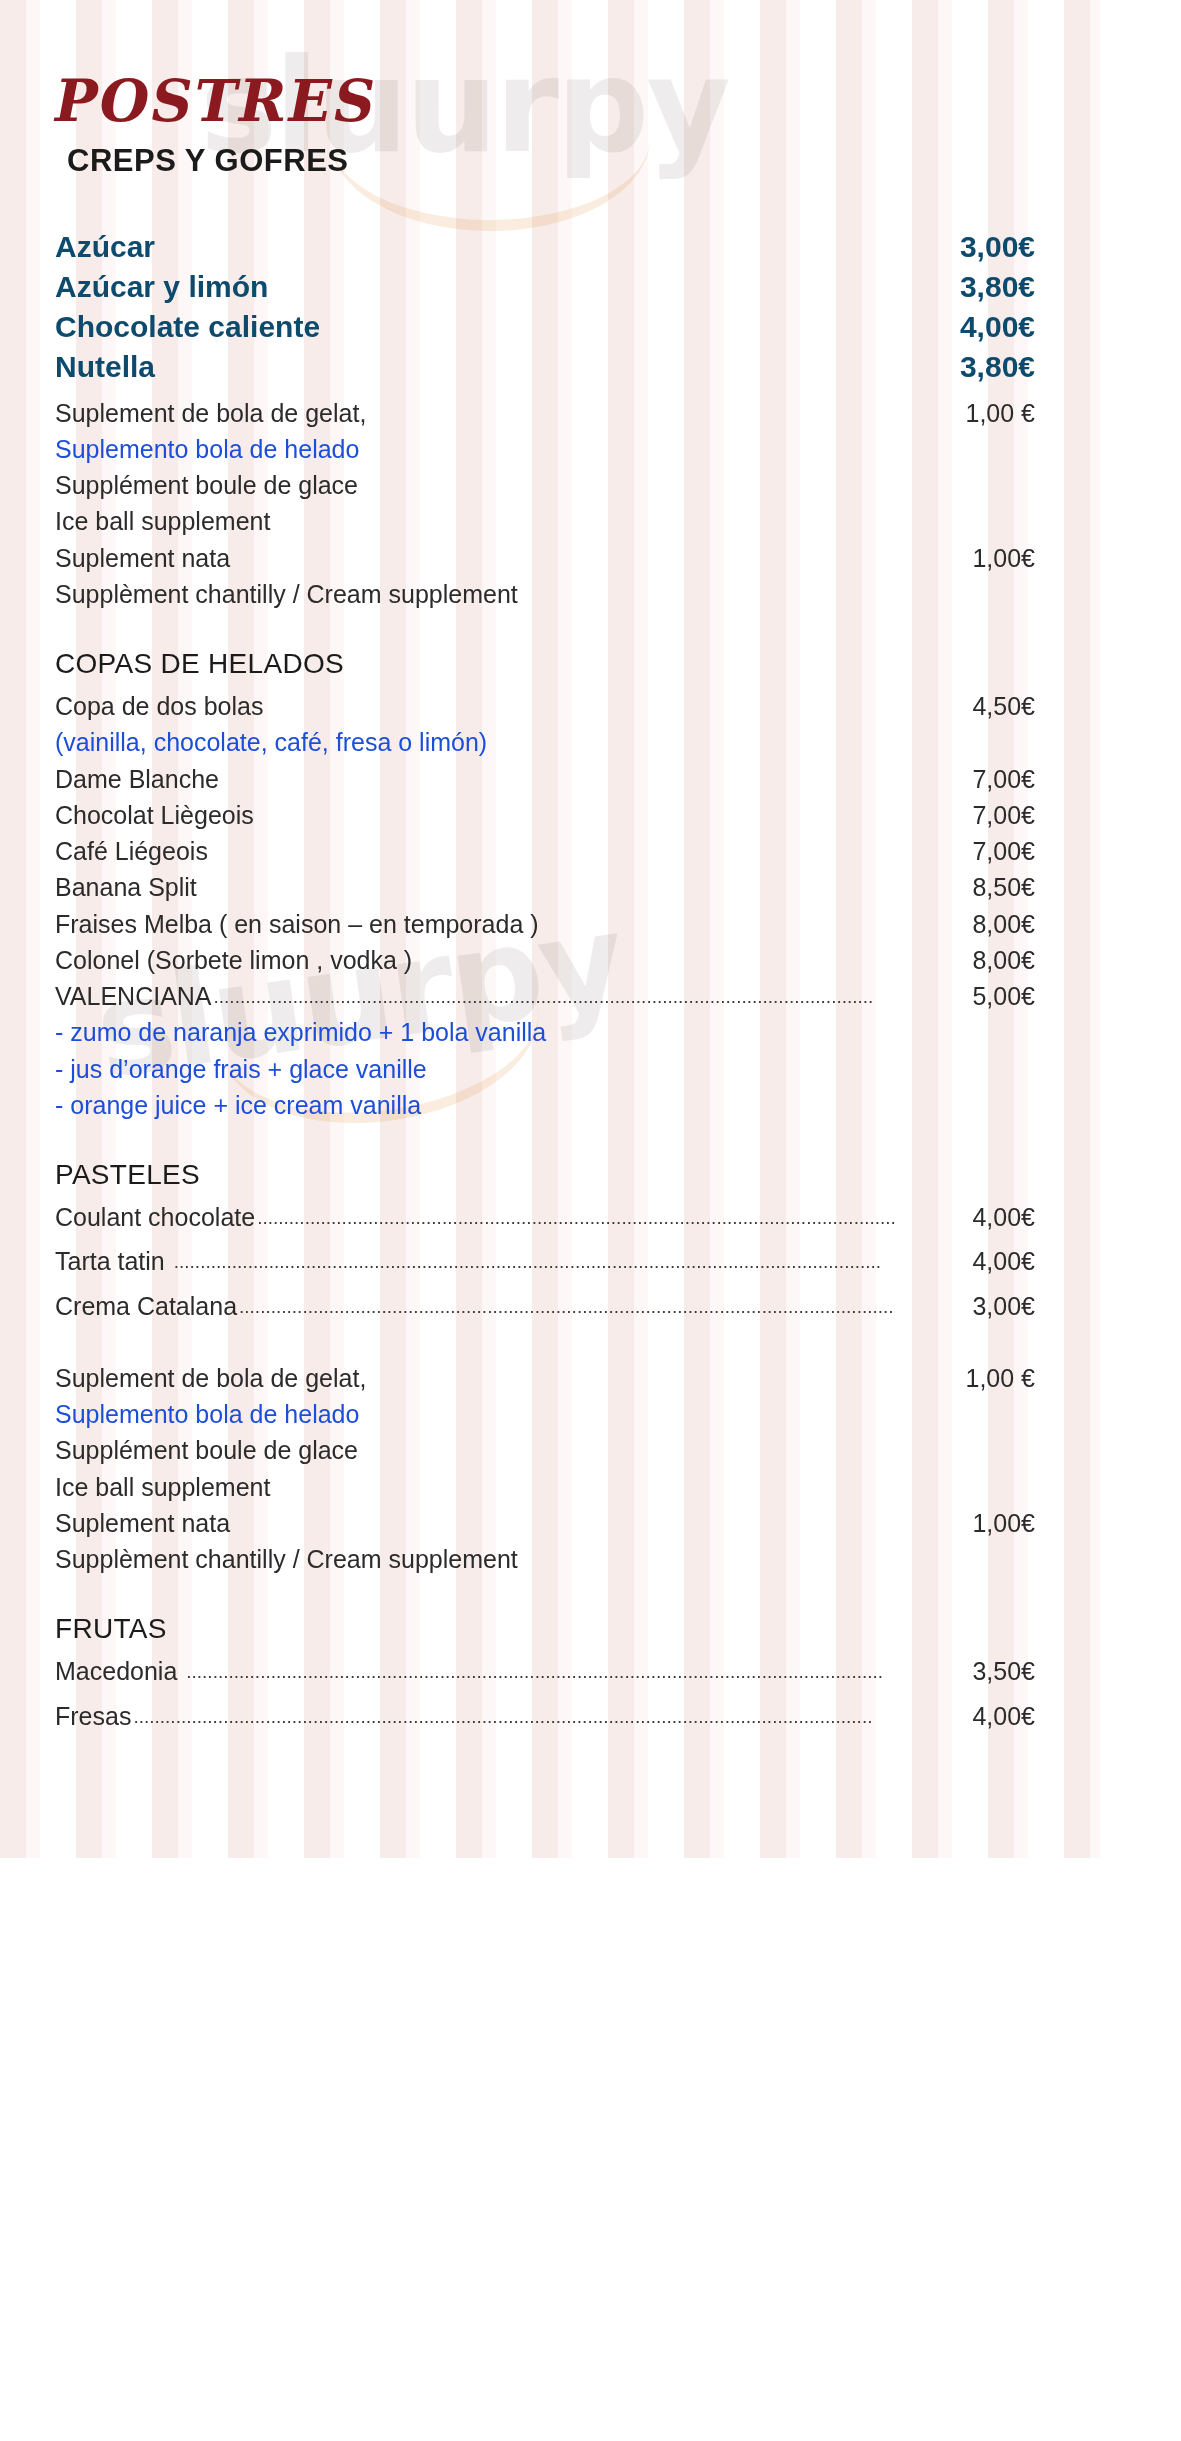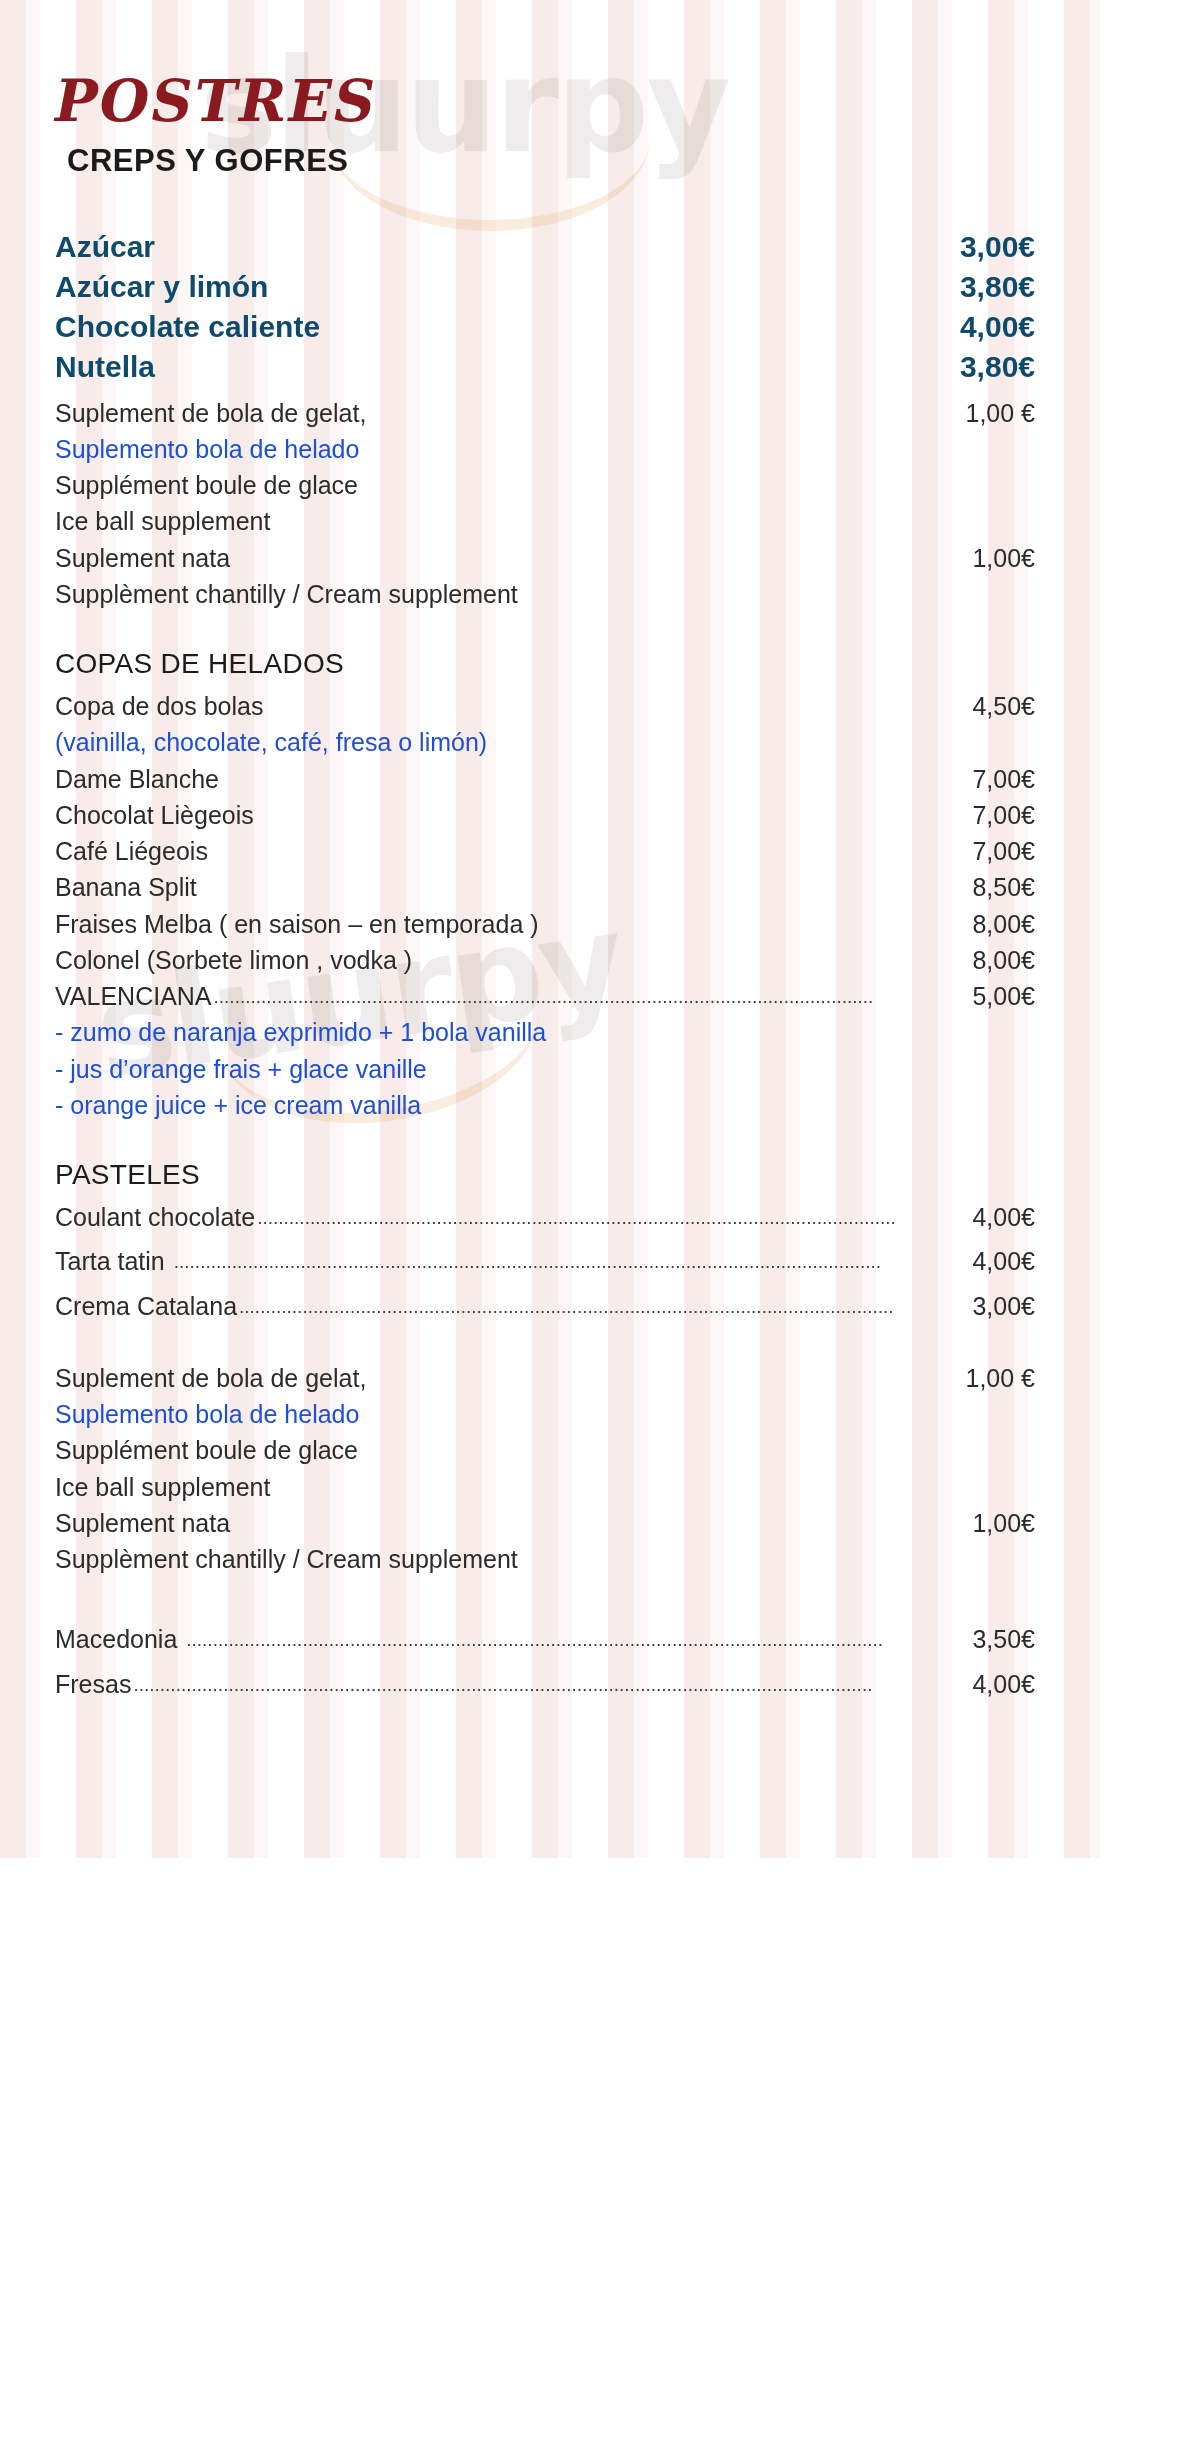--- a/index.html
+++ b/index.html
@@ -356,20 +356,21 @@
         <div class="row reg">
           <span class="name">Suplement nata</span>
           <span class="dots"></span>
           <span class="price">1,00€</span>
         </div>
         <div class="ital">Supplèment chantilly / Cream supplement</div>
       </div>
 
       <div class="spacer-36"></div>
 
+      <h2 class="section">FRUTAS</h2>
       <div class="spacer-8"></div>
 
       <div>
         <div class="row reg">
           <span class="name">Macedonia </span>
           <span class="dots">.............................................................................................................................................</span>
           <span class="price">3,50€</span>
         </div>
         <div class="spacer-8"></div>
         <div class="row reg">

